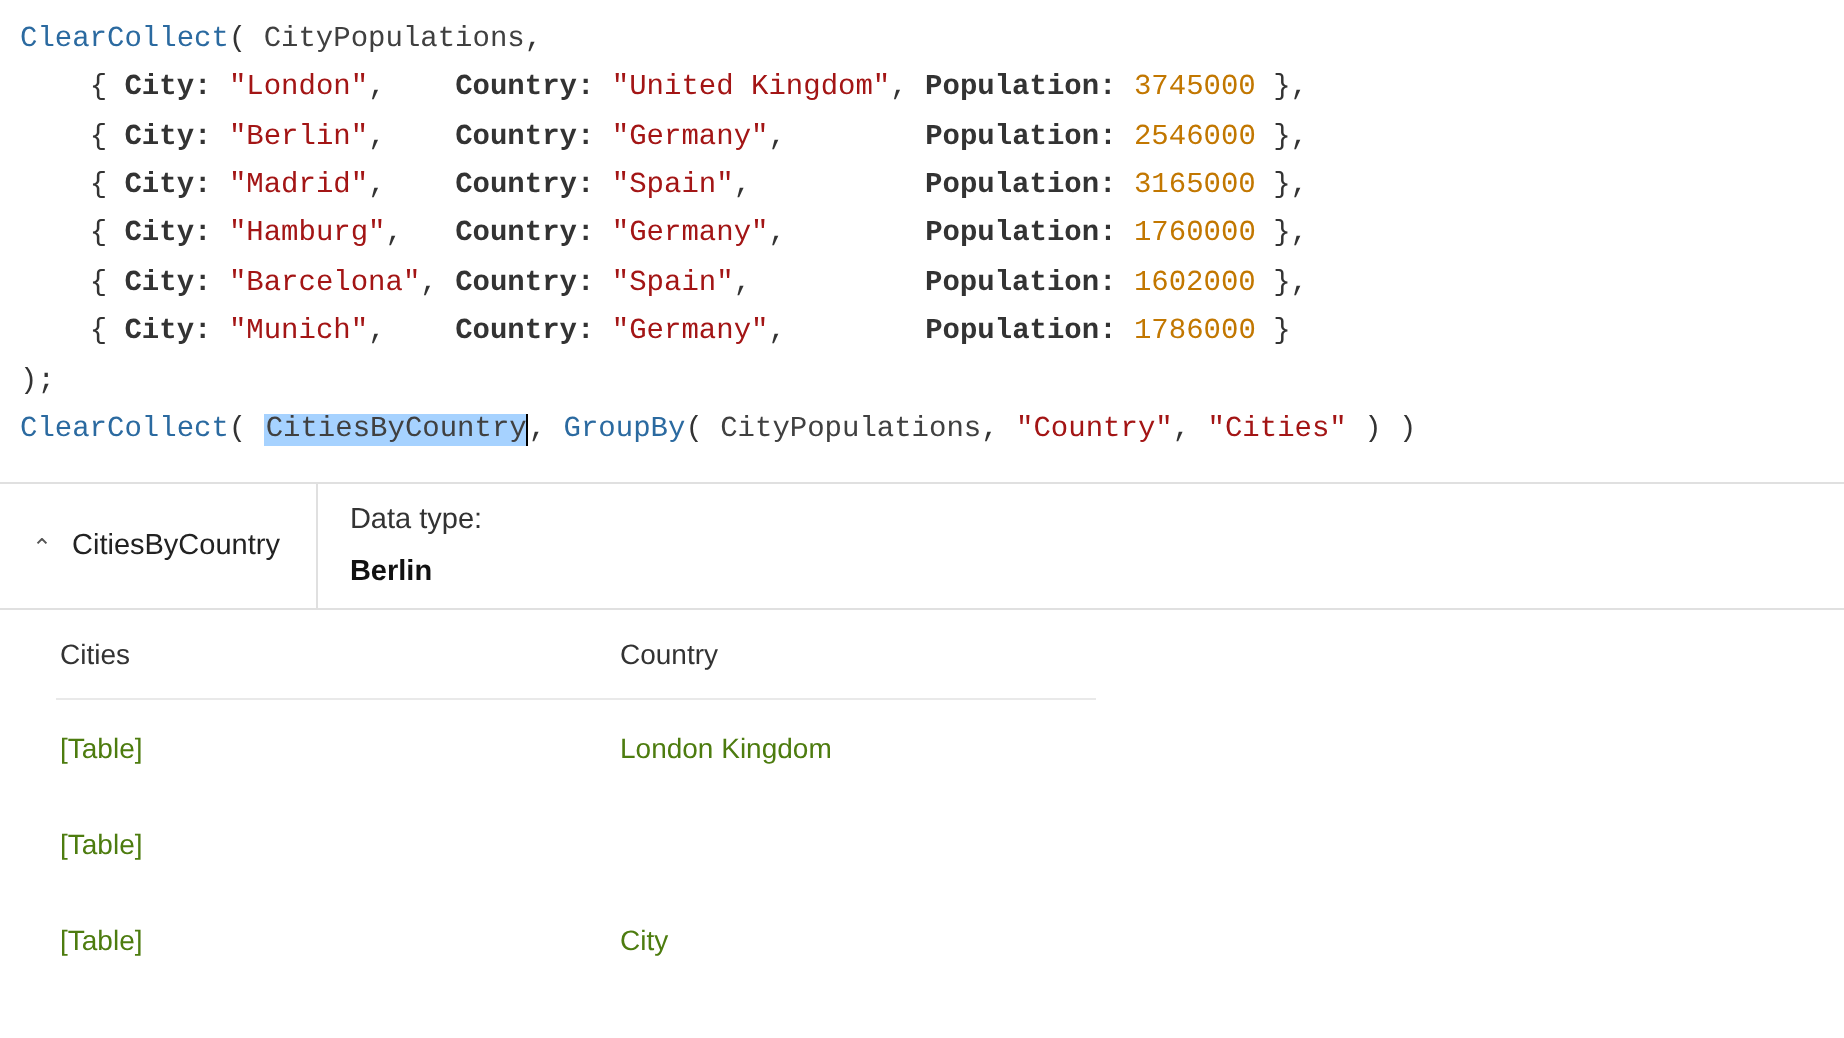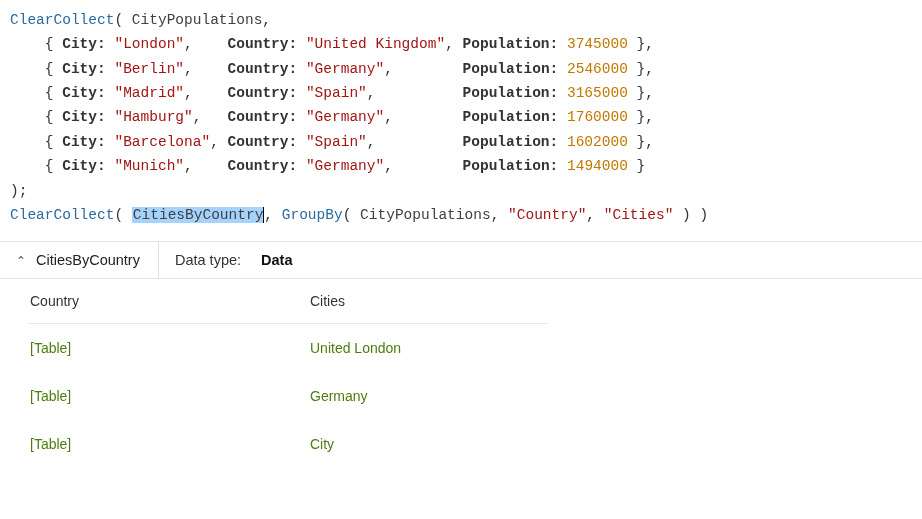--- a/index.html
+++ b/index.html
@@ -58,23 +58,24 @@
     .chev {
       display: inline-block;
       transform: rotate(180deg);
       font-size: 12px;
       color: #555;
       width: 14px;
       text-align: center;
     }
     .data-type-box {
       display: flex;
-      align-items: flex-end;
+      align-items: flex-start;
       padding: 10px 16px;
-      gap: 20px;
+      gap: 10px;
+      flex-direction: column;
     }
     .data-type-label { color: #333; }
     .data-type-value { font-weight: bold; color: #111; }
     .table-area {
       font-family: "Segoe UI", Arial, sans-serif;
       font-size: 14px;
       color: #555;
       padding: 0 0 10px 0;
     }
     .trow {
@@ -103,49 +104,48 @@
   </style>
 </head>
 <body>
 
 <div class="code-area"><span class="fn">ClearCollect</span><span class="punct">( </span><span class="ident">CityPopulations</span><span class="punct">,</span>
 <span id="code-rows">    <span class="brace">{ </span><span class="prop">City: </span><span class="str">"London"</span><span class="punct">,    </span><span class="prop">Country: </span><span class="str">"United Kingdom"</span><span class="punct">, </span><span class="prop">Population: </span><span class="num">3745000</span><span class="brace"> },</span>
     <span class="brace">{ </span><span class="prop">City: </span><span class="str">"Berlin"</span><span class="punct">,    </span><span class="prop">Country: </span><span class="str">"Germany"</span><span class="punct">,        </span><span class="prop">Population: </span><span class="num">2546000</span><span class="brace"> },</span>
     <span class="brace">{ </span><span class="prop">City: </span><span class="str">"Madrid"</span><span class="punct">,    </span><span class="prop">Country: </span><span class="str">"Spain"</span><span class="punct">,          </span><span class="prop">Population: </span><span class="num">3165000</span><span class="brace"> },</span>
     <span class="brace">{ </span><span class="prop">City: </span><span class="str">"Hamburg"</span><span class="punct">,   </span><span class="prop">Country: </span><span class="str">"Germany"</span><span class="punct">,        </span><span class="prop">Population: </span><span class="num">1760000</span><span class="brace"> },</span>
     <span class="brace">{ </span><span class="prop">City: </span><span class="str">"Barcelona"</span><span class="punct">, </span><span class="prop">Country: </span><span class="str">"Spain"</span><span class="punct">,          </span><span class="prop">Population: </span><span class="num">1602000</span><span class="brace"> },</span>
-    <span class="brace">{ </span><span class="prop">City: </span><span class="str">"Munich"</span><span class="punct">,    </span><span class="prop">Country: </span><span class="str">"Germany"</span><span class="punct">,        </span><span class="prop">Population: </span><span class="num">1494000</span><span class="brace"> }</span>
+    <span class="brace">{ </span><span class="prop">City: </span><span class="str">"Munich"</span><span class="punct">,    </span><span class="prop">Country: </span><span class="str">"Germany"</span><span class="punct">,        </span><span class="prop">Population: </span><span class="num">1786000</span><span class="brace"> }</span>
 </span><span class="punct">);</span>
 <span class="fn">ClearCollect</span><span class="punct">( </span><span class="ident selected">CitiesByCountry</span><span class="caret"></span><span class="punct">, </span><span class="fn">GroupBy</span><span class="punct">( </span><span class="ident">CityPopulations</span><span class="punct">, </span><span class="str">"Country"</span><span class="punct">, </span><span class="str">"Cities"</span><span class="punct"> ) )</span></div>
 
 <div class="result-panel">
   <div class="result-header">
     <div class="result-name-box">
       <span class="chev">⌄</span>
       <span>CitiesByCountry</span>
     </div>
     <div class="data-type-box">
       <span class="data-type-label">Data type:</span>
-      <span class="data-type-value">Data</span>
+      <span class="data-type-value">Berlin</span>
     </div>
   </div>
   <div class="table-area">
     <div class="trow header">
+      <div class="tcell col0">Cities</div>
       <div class="tcell col1">Country</div>
-      <div class="tcell col0">Cities</div>
     </div>
     <div class="table-divider"></div>
     <div id="result-rows">
         <div class="trow">
           <div class="tcell col0">[Table]</div>
-          <div class="tcell col1">United London</div>
+          <div class="tcell col1">London Kingdom</div>
         </div>
         <div class="trow">
           <div class="tcell col0">[Table]</div>
-          <div class="tcell col1">Germany</div>
         </div>
         <div class="trow">
           <div class="tcell col0">[Table]</div>
           <div class="tcell col1">City</div>
         </div>
       </div>
   </div>
 </div>
 
 </body></html>

